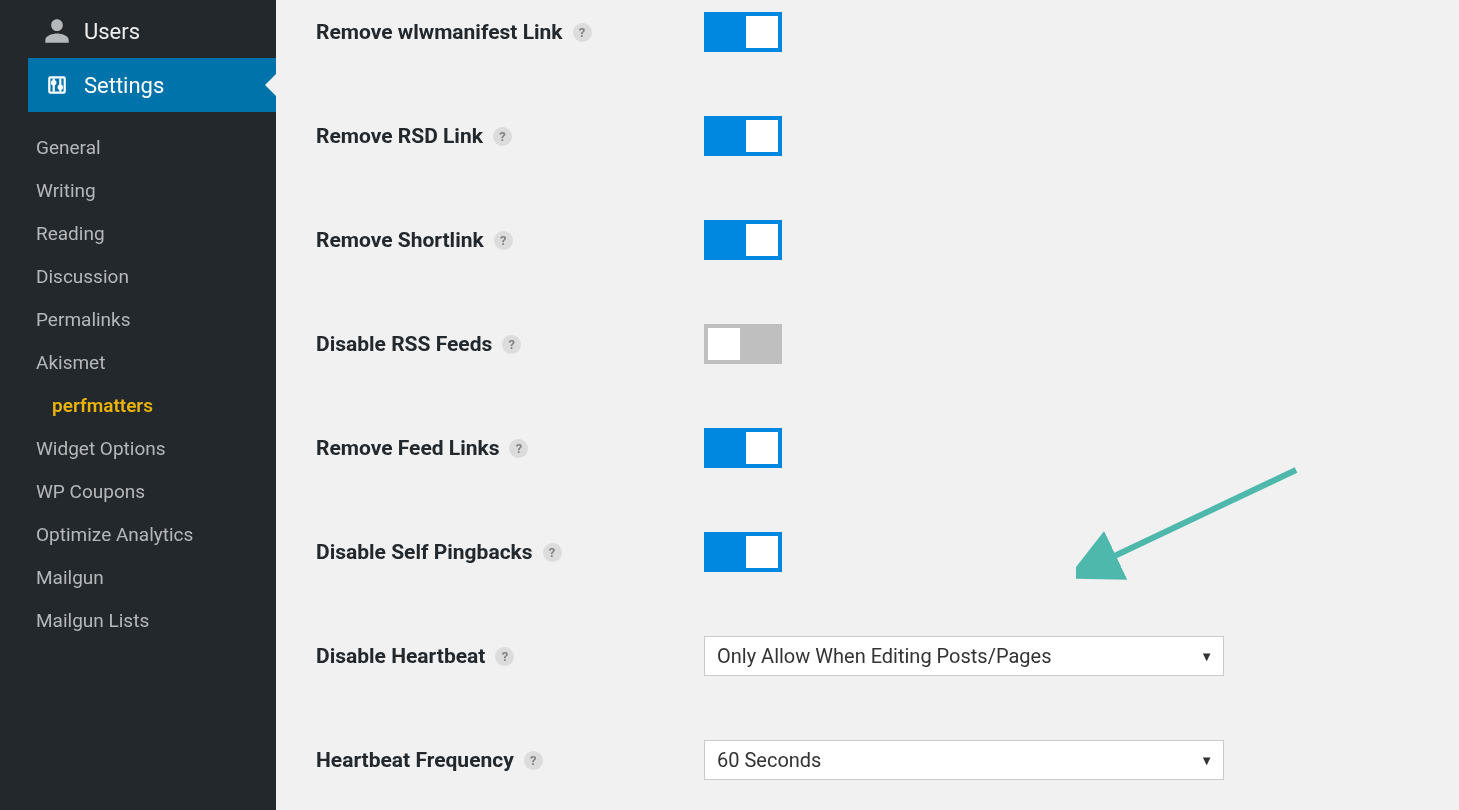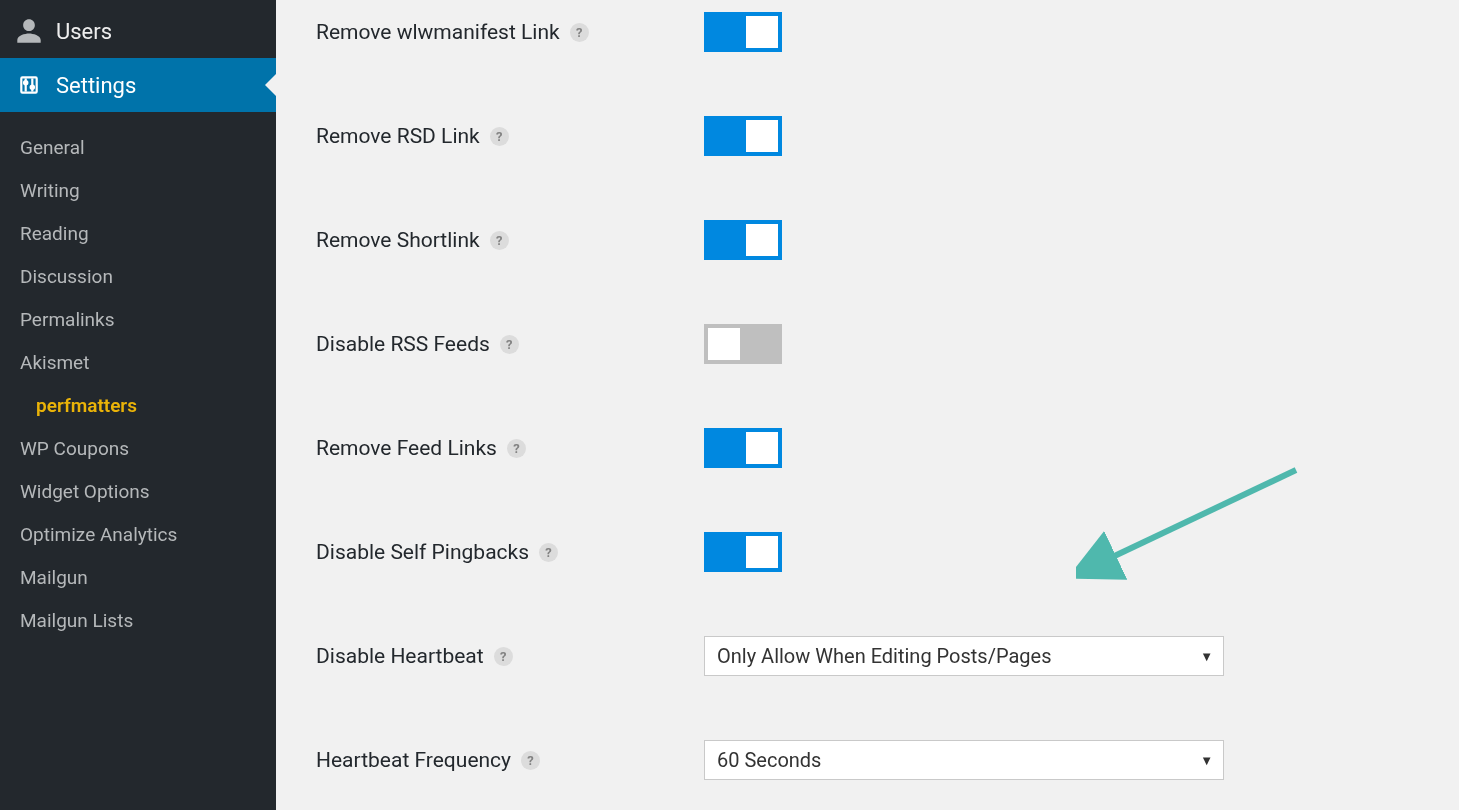--- a/index.html
+++ b/index.html
@@ -32,39 +32,39 @@
   }
   .side-item .icon {
     width: 30px;
     height: 30px;
     display: inline-flex;
     align-items: center;
     justify-content: center;
     margin-right: 12px;
     color: #b5b8ba;
   }
-  .side-item.top { color: #eee; }
+  .side-item.top { color: #eee; margin-left: 28px; }
   .side-item.current {
     background: #0073aa;
     color: #fff;
     position: relative;
   }
   .side-item.current .icon { color: #fff; }
   .side-item.current::after {
     content: '';
     position: absolute;
     right: -1px;
     top: 50%;
     transform: translateY(-50%);
     width: 0; height: 0;
     border-top: 12px solid transparent;
     border-bottom: 12px solid transparent;
     border-right: 12px solid #f1f1f1;
   }
-  .sub-items { padding-top: 14px; padding-bottom: 8px; }
+  .sub-items { padding-top: 14px; padding-bottom: 8px; padding-left: 16px; }
   .sub-item {
     padding: 10px 20px;
     font-size: 19px;
     color: #b5b8ba;
     cursor: pointer;
   }
   .sub-item.active { color: #eab308; font-weight: 600; margin-left: 16px; }
   
   .main {
     flex: 1;
@@ -78,21 +78,21 @@
     padding: 32px 0;
   }
   .form-row:first-child { padding-top: 12px; }
   .label-cell {
     width: 388px;
     display: flex;
     align-items: center;
   }
   .label-text {
     font-size: 21px;
-    font-weight: 400;
+    font-weight: 700;
     color: #23282d;
   }
   .help-icon {
     display: inline-flex;
     align-items: center;
     justify-content: center;
     width: 19px;
     height: 19px;
     border-radius: 50%;
     background: #dcdcdc;
@@ -177,22 +177,22 @@
     </div>
 
     <div class="sub-items">
       <div class="sub-item">General</div>
       <div class="sub-item">Writing</div>
       <div class="sub-item">Reading</div>
       <div class="sub-item">Discussion</div>
       <div class="sub-item">Permalinks</div>
       <div class="sub-item">Akismet</div>
       <div class="sub-item active">perfmatters</div>
+      <div class="sub-item">Widget Options</div>
       <div class="sub-item">WP Coupons</div>
-      <div class="sub-item">Widget Options</div>
       <div class="sub-item">Optimize Analytics</div>
       <div class="sub-item">Mailgun</div>
       <div class="sub-item">Mailgun Lists</div>
     </div>
   </nav>
 
   <main class="main">
 
     <div class="form-row">
       <div class="label-cell">

